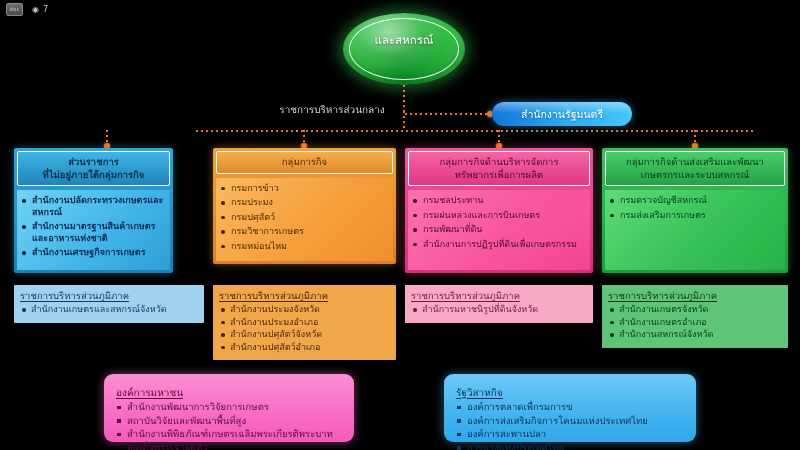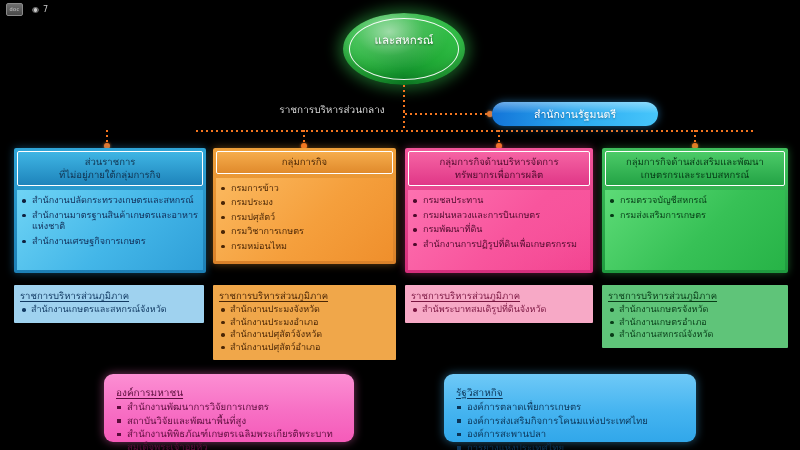--- a/index.html
+++ b/index.html
@@ -65,21 +65,21 @@
     position: absolute; width: 6px; height: 6px; border-radius: 50%;
     background: #f4751f; box-shadow: 0 0 3px rgba(244,117,31,.85);
   }
 
   
   #central-label {
     position: absolute; left: 272px; top: 104px; width: 120px;
     color: #d7d7d7; font-size: 10px; text-align: center; line-height: 12px;
   }
   #minister-pill {
-    position: absolute; left: 492px; top: 102px; width: 166px; height: 24px;
+    position: absolute; left: 492px; top: 102px; width: 140px; height: 24px;
     border-radius: 12px;
     background:
       linear-gradient(180deg, rgba(255,255,255,.38) 0%, rgba(255,255,255,0) 48%),
       linear-gradient(90deg, #1374d8 0%, #2aa8ef 48%, #47c6fb 100%);
     box-shadow: 0 0 9px rgba(50,160,240,.55);
   }
   #minister-pill span {
     display: block; text-align: center; line-height: 24px;
     color: #fff; font-size: 10.5px; text-shadow: 0 1px 2px rgba(0,0,0,.35);
   }
@@ -96,23 +96,23 @@
   .col-body li {
     position: relative; padding-left: 11px; margin-bottom: 3px;
     font-size: 9px; line-height: 11.5px; color: #102a54;
   }
   .col-body li::before {
     content: ""; position: absolute; left: 1px; top: 4px;
     width: 3.5px; height: 3.5px; border-radius: 50%; background: #10213f;
   }
 
   
-  #col-1 { left: 14px; top: 148px; width: 192px;
+  #col-1 { left: 14px; top: 148px; width: 159px;
     background: linear-gradient(180deg, #2fa5d8 0%, #1d7fb5 100%);
-    box-shadow: 0 0 8px rgba(40,150,210,.45); }
+    box-shadow: 0 0 8px rgba(40,150,210,.45); font-weight: bold; }
   #col-1 .col-head { background: linear-gradient(180deg, #3fb5e4 0%, #1e84bb 100%); color:#10304c; }
   #col-1 .col-body {
     background: linear-gradient(135deg, #6fd4f5 0%, #43b6e8 55%, #2f9fd8 100%);
     min-height: 80px; }
   
   #col-2 { left: 213px; top: 148px; width: 183px;
     background: linear-gradient(180deg, #f0a03a 0%, #d9812a 100%);
     box-shadow: 0 0 8px rgba(230,150,50,.45); }
   #col-2 .col-head { background: linear-gradient(180deg, #f6ad4c 0%, #e08a2c 100%); color:#4a2606;text-align:center; }
   #col-2 .col-body {
@@ -309,21 +309,21 @@
       <li>สำนักงานประมงจังหวัด</li>
       <li>สำนักงานประมงอำเภอ</li>
       <li>สำนักงานปศุสัตว์จังหวัด</li>
       <li>สำนักงานปศุสัตว์อำเภอ</li>
     </ul>
   </div>
 
   <div class="reg-box" id="reg-3">
     <div class="reg-title">ราชการบริหารส่วนภูมิภาค</div>
     <ul>
-      <li>สำนัพระบาทสมเดิรูปที่ดินจังหวัด</li>
+      <li>สำนัการมหาชนิรูปที่ดินจังหวัด</li>
     </ul>
   </div>
 
   <div class="reg-box" id="reg-4">
     <div class="reg-title">ราชการบริหารส่วนภูมิภาค</div>
     <ul>
       <li>สำนักงานเกษตรจังหวัด</li>
       <li>สำนักงานเกษตรอำเภอ</li>
       <li>สำนักงานสหกรณ์จังหวัด</li>
     </ul>
@@ -334,20 +334,20 @@
     <ul>
       <li>สำนักงานพัฒนาการวิจัยการเกษตร</li>
       <li>สถาบันวิจัยและพัฒนาพื้นที่สูง</li>
       <li>สำนักงานพิพิธภัณฑ์เกษตรเฉลิมพระเกียรติพระบาทสมเด็จพระเจ้าอยู่หัว</li>
     </ul>
   </div>
 
   <div class="bot-box" id="bot-right">
     <div class="bot-title">รัฐวิสาหกิจ</div>
     <ul>
-      <li>องค์การตลาดเพื่ยการเกษตร</li>
+      <li>องค์การตลาดเพื่กรมการข</li>
       <li>องค์การส่งเสริมกิจการโคนมแห่งประเทศไทย</li>
       <li>องค์การสะพานปลา</li>
       <li>การยางแห่งประเทศไทย</li>
     </ul>
   </div>
 
 </div>
 
 </body></html>

